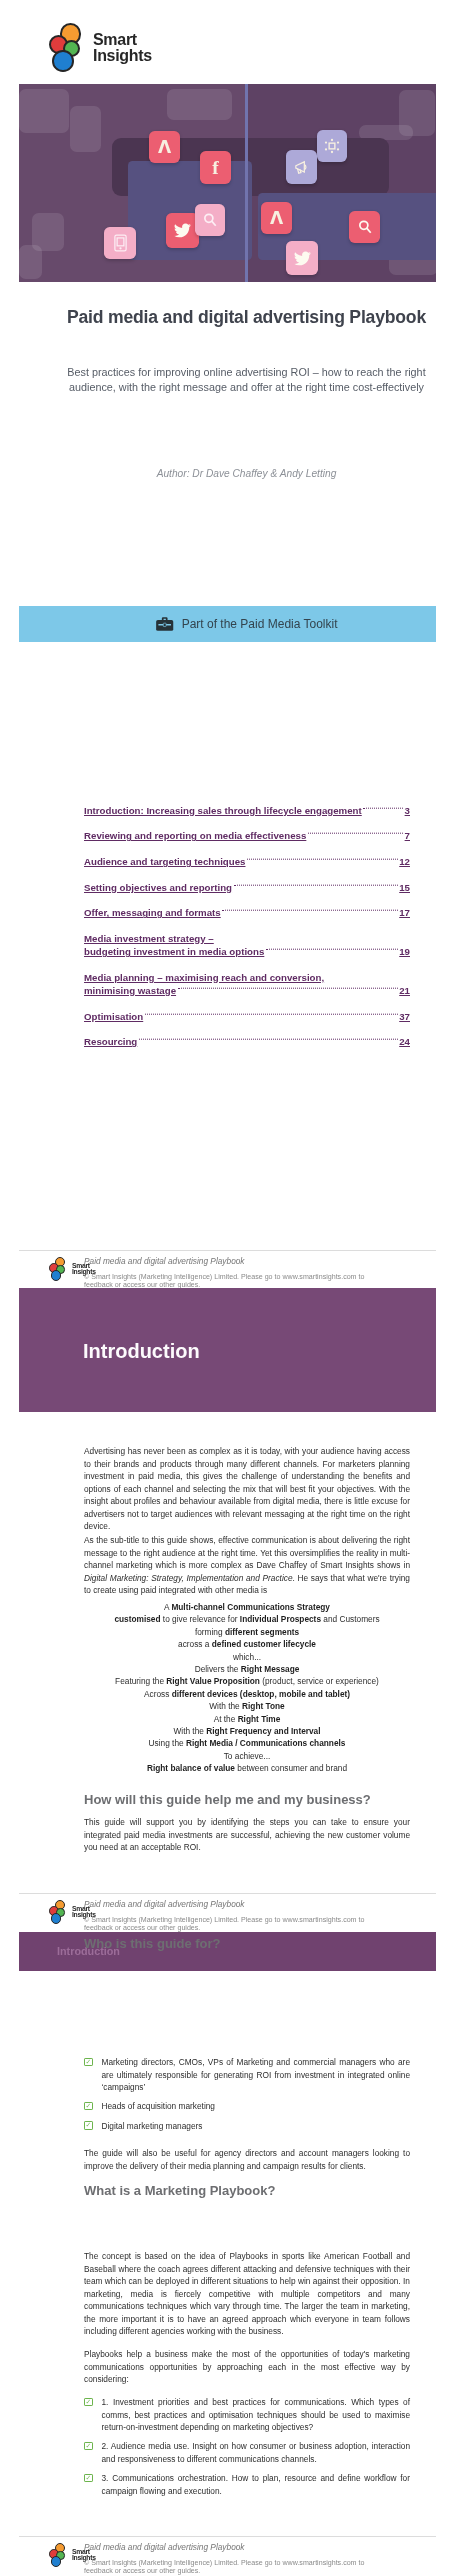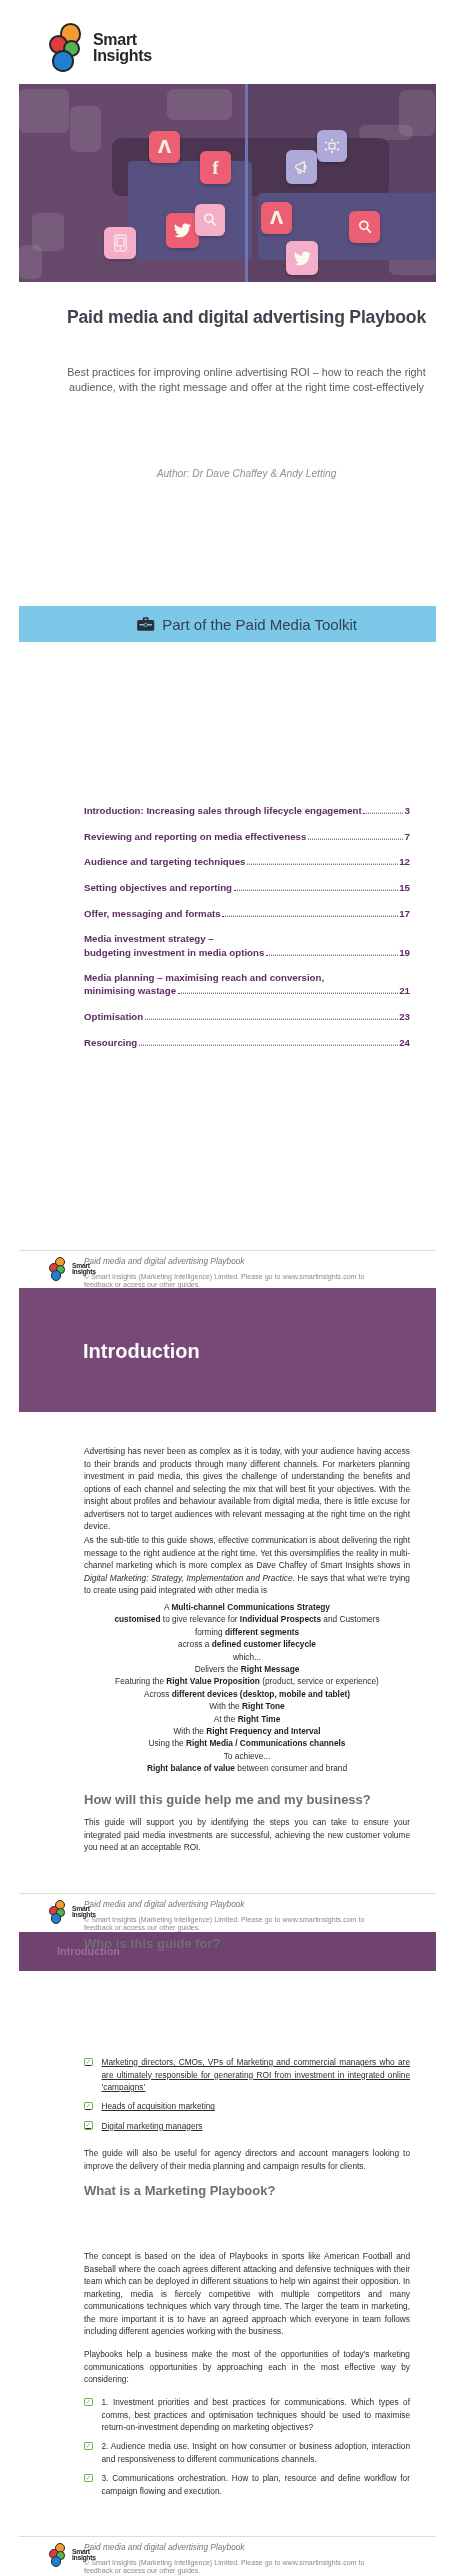--- a/index.html
+++ b/index.html
@@ -46,35 +46,35 @@
   .cover-title { position:absolute; top:307px; left:0; width:455px; text-align:center;
                  font-size:17.6px; font-weight:700; color:#3f434d; letter-spacing:-0.2px; }
   .cover-sub { position:absolute; top:344px; left:34px; width:387px; text-align:center;
                font-size:10.8px; line-height:15px; color:#565c66; white-space:pre-line;margin-top:21px; }
   .cover-author { position:absolute; top:428px; left:0; width:455px; text-align:center;
                   font-style:italic; font-size:10.2px; color:#8c9097;margin-top:40px; }
 
   
   .toolkit-band { position:absolute; top:606px; left:0; width:455px; height:36px; background:#7dc8e8;
                   display:flex; align-items:center; justify-content:center; gap:6.8px; }
-  .toolkit-band .label { font-size:15px; color:#33444e; }
+  .toolkit-band .label { font-size:12px; color:#33444e; }
 
   
   .band { position:absolute; left:0; width:455px; background:#774976; }
   .band h2 { color:#fdfbfd; font-weight:700; padding-left:64px; }
   .band--contents { top:642px; height:128px; }
   .band--contents h2 { padding-top:53px; font-size:21px; }
   .band--intro { top:1288px; height:124px; }
   .band--intro h2 { padding-top:52px; font-size:20px; }
   .subband { position:absolute; top:1932px; left:0; width:455px; height:39px; background:#70426f; }
   .subband .label { position:absolute; left:38px; top:12.5px; font-size:10.8px; font-weight:700; color:#9c6d99; }
 
   
   .toc { position:absolute; top:804px; left:65px; width:326px; color:#5f2b63; font-weight:700; font-size:9.7px; }
-  .toc-row { display:flex; align-items:flex-end; height:12px; }
+  .toc-row { display:flex; align-items:center; height:12px;text-decoration:underline; }
   .toc-group { margin-bottom:13.7px; }
   .toc-group .toc-row + .toc-row { margin-top:1.1px; }
   .toc-dots { flex:1; margin:0 1.7px; border-bottom:1.1px dotted #5f2b63; transform:translateY(-2.3px); }
   .toc-page { white-space:nowrap; }
 
   
   .page-footer { position:absolute; left:0; width:455px; height:34px; border-top:0.6px solid #dcdcdc; }
   .page-footer .si-logo { top:5.7px; left:30px; }
   .page-footer .ftext { position:absolute; left:65px; top:5.1px; width:307px; }
   .page-footer .ftitle { font-style:italic; font-size:8.3px; color:#767676; }
@@ -269,21 +269,21 @@
         <div class="toc-row">
           <span>minimising wastage </span>
           <span class="toc-dots"></span>
           <span class="toc-page">21</span>
         </div>
       </div>
       <div class="toc-group">
         <div class="toc-row">
           <span>Optimisation</span>
           <span class="toc-dots"></span>
-          <span class="toc-page">23</span>
+          <span class="toc-page">37</span>
         </div>
       </div>
       <div class="toc-group">
         <div class="toc-row">
           <span>Resourcing </span>
           <span class="toc-dots"></span>
           <span class="toc-page">24</span>
         </div>
       </div>
     </div>
@@ -352,21 +352,21 @@
       <div class="fcopy">© Smart Insights (Marketing Intelligence) Limited. Please go to www.smartinsights.com to feedback or access our other guides.</div>
     </div>
     <div class="fpage">3</div>
   </div>
 
   <div class="subband">
     <span class="label">Introduction</span>
   </div>
 
   <h3 class="gray-h" style="top:1936px;">Who is this guide for?</h3>
-  <div class="checklist" style="top:2056px;text-decoration:underline;">
+  <div class="checklist" style="top:2056px;">
       <div class="check-row">
         <span class="check-icon">✓</span>
         <span class="check-text">Marketing directors, CMOs, VPs of Marketing and commercial managers who are are ultimately responsible for generating ROI from investment in integrated online ‘campaigns’</span>
       </div>
       <div class="check-row">
         <span class="check-icon">✓</span>
         <span class="check-text">Heads of acquisition marketing</span>
       </div>
       <div class="check-row">
         <span class="check-icon">✓</span>

